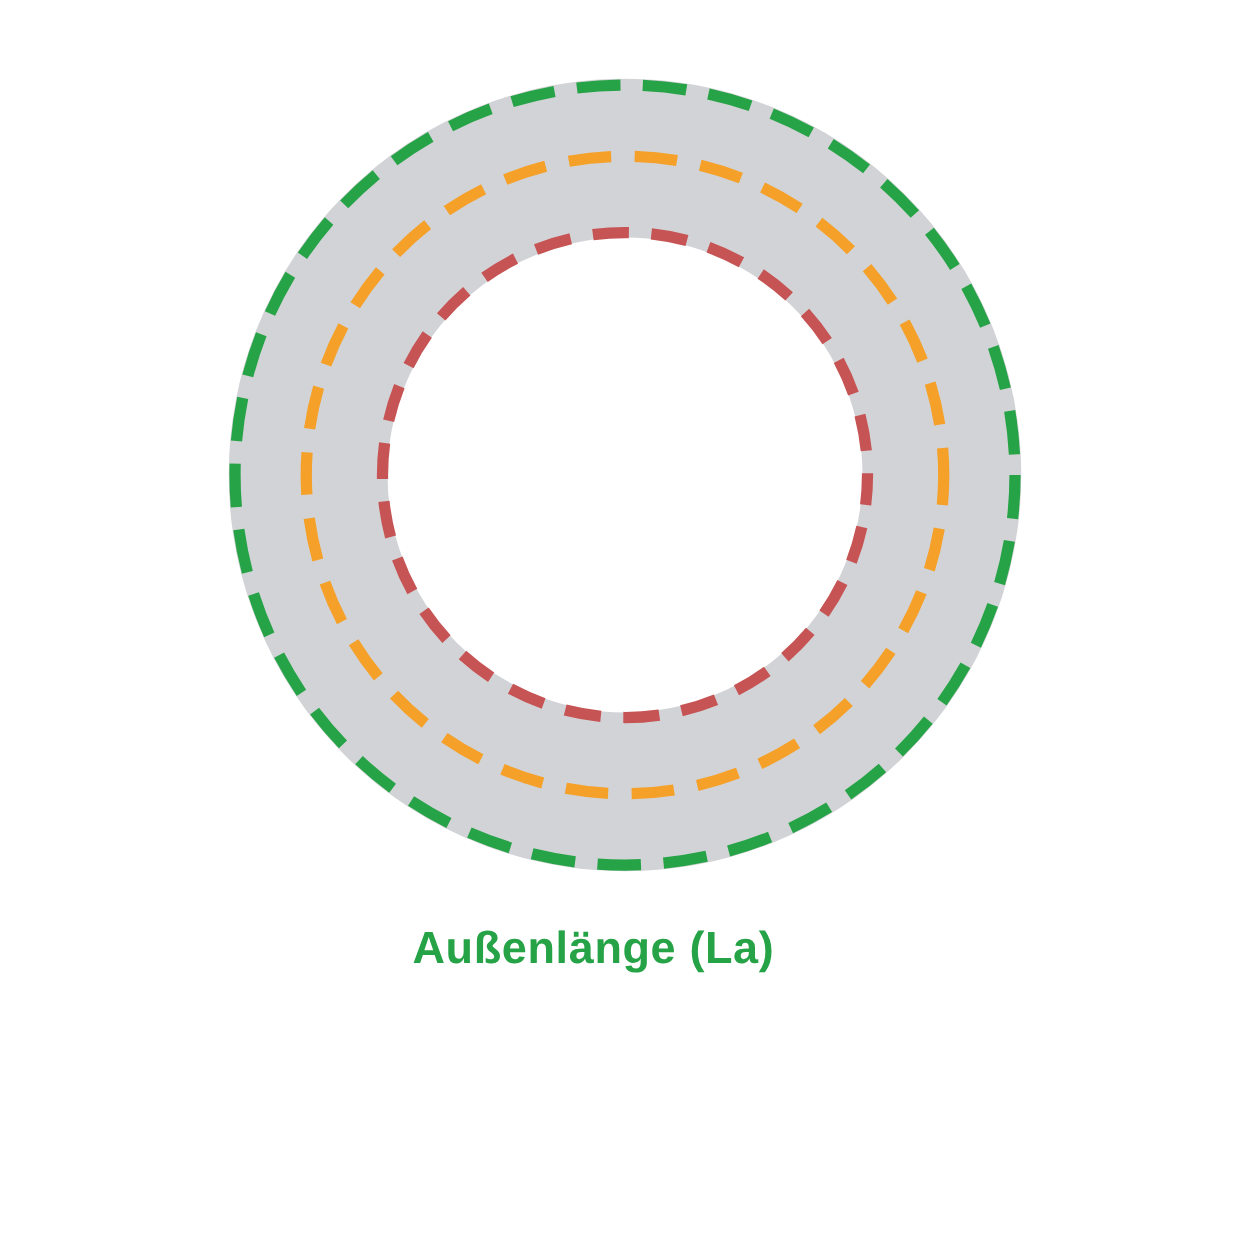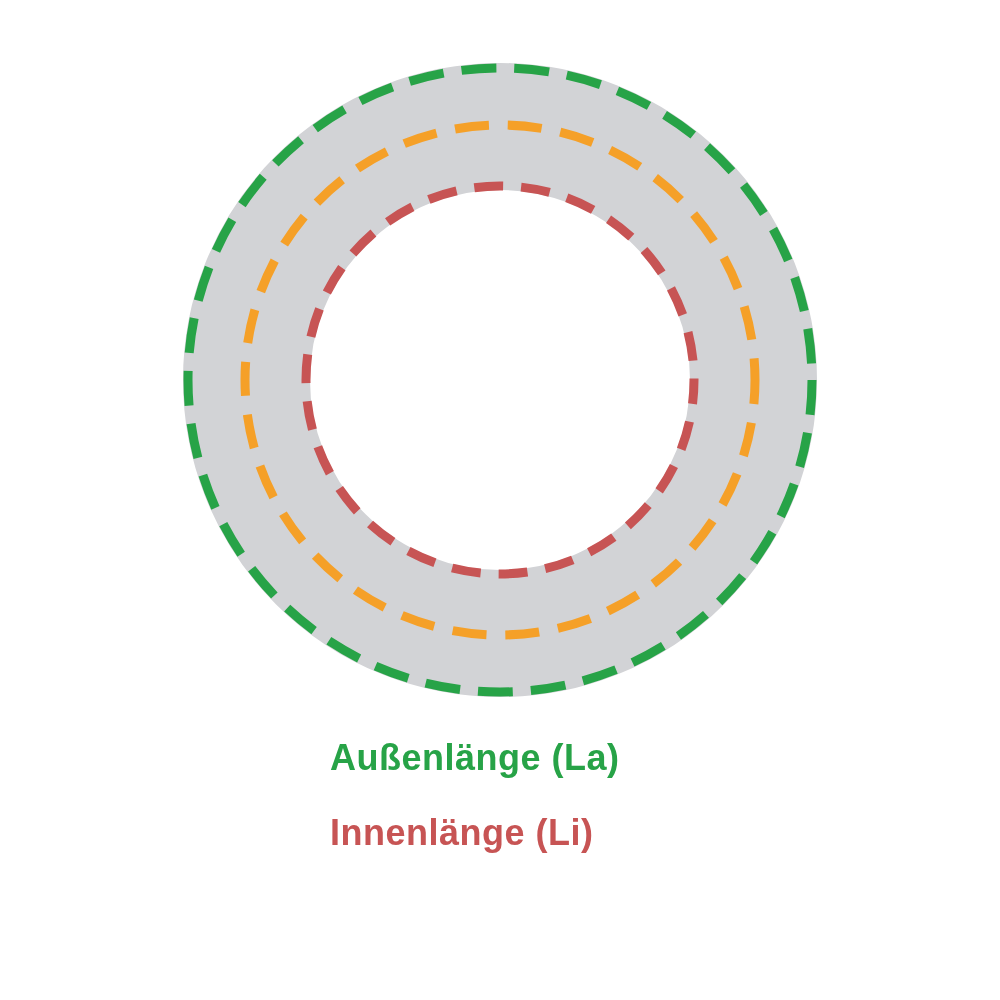--- a/index.html
+++ b/index.html
@@ -19,21 +19,21 @@
     position: absolute;
     top: 0;
     left: 0;
   }
   .legend {
     position: absolute;
     left: 330px;
     top: 740px;
     display: flex;
     flex-direction: column;
-    gap: 39px;
+    gap: 19px;
     justify-content: center;
   }
   .legend-label {
     font-size: 36px;
     font-weight: 700;
     line-height: 1;
     letter-spacing: 0.5px;
     white-space: nowrap;
   }
 </style>
@@ -48,16 +48,15 @@
 
     <circle cx="500" cy="380" r="312" fill="none" stroke-width="9" stroke-dasharray="35 18" stroke="#27a347"></circle>
 
     <circle cx="500" cy="380" r="255" fill="none" stroke-width="9" stroke-dasharray="34 19" stroke-dashoffset="10" stroke="#f5a028"></circle>
 
     <circle cx="500" cy="380" r="194" fill="none" stroke-width="9" stroke-dasharray="29 18" stroke-dashoffset="5" stroke="#c75454"></circle>
   </svg>
 
   <div class="legend">
     <div class="legend-label" style="color: rgb(39, 163, 71);">Außenlänge (La)</div>
-    <div class="legend-label" style="color: rgb(199, 84, 84);">Innenlänge (Li)</div>
   </div>
 
 </div>
 
 </body></html>

